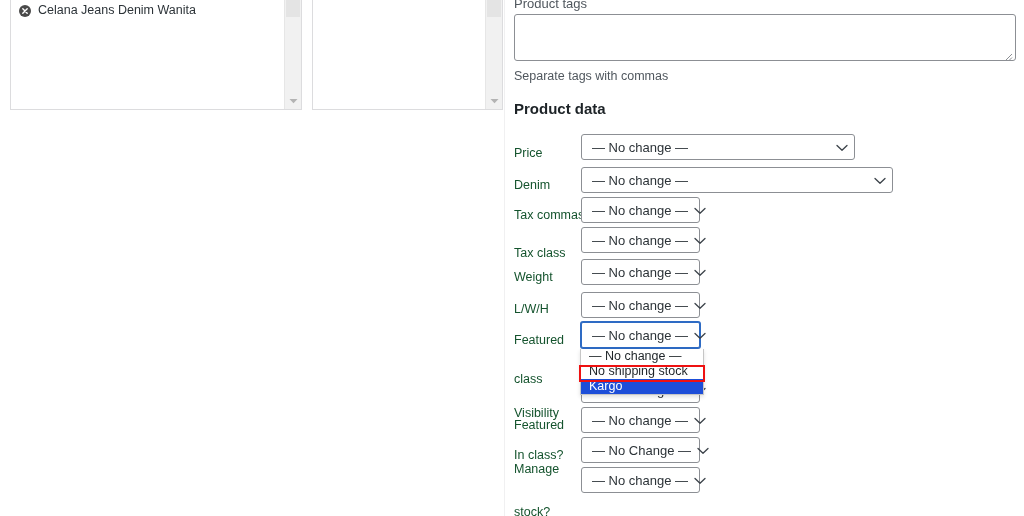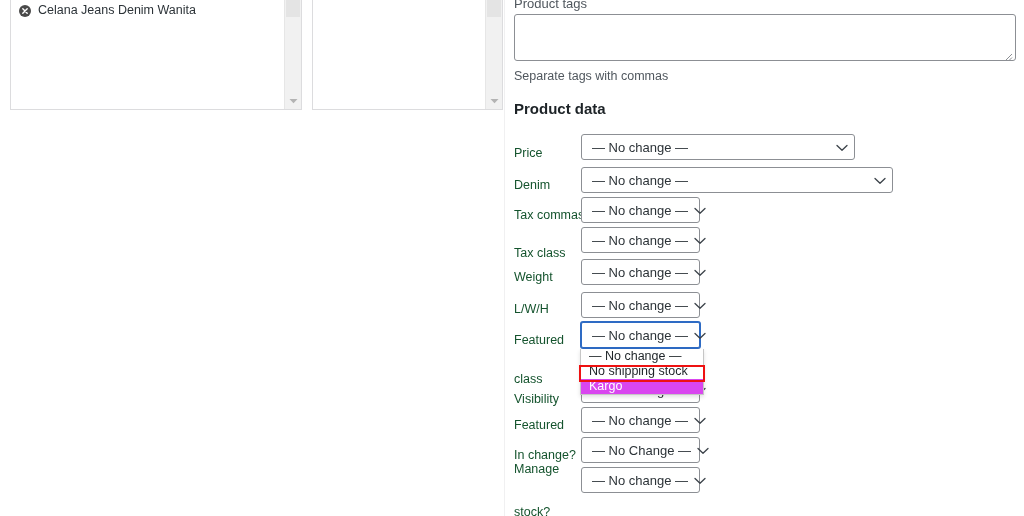--- a/index.html
+++ b/index.html
@@ -195,21 +195,21 @@
   }
   .dd-option {
     height: 15px;
     line-height: 15px;
     padding: 0 4px 0 8px;
     font-size: 12.5px;
     color: #1d2327;
     white-space: nowrap;
   }
   .dd-option.selected {
-    background: #d946ef;
+    background: #1d4ed8;
     color: #ffffff;
   }
   #kargo-highlight {
     position: absolute;
     left: 74px;
     top: 379px;
     width: 126px;
     height: 17px;
     border: 2px solid #ee1111;
     box-sizing: border-box;
@@ -331,21 +331,21 @@
   <div class="row-label" style="top:386px">class</div>
   <div class="wc-select w-auto focused" style="top:336px">
     <span class="sel-text">— No change —</span>
     <span class="chev">
       <svg width="12" height="8" viewBox="0 0 12 8">
           <path d="M1 1.5 L6 6.3 L11 1.5" stroke="#3c434a" stroke-width="1.3" fill="none" stroke-linecap="round" stroke-linejoin="round"></path>
         </svg>
     </span>
   </div>
 
-  <div class="row-label" style="top:406px">Visibility</div>
+  <div class="row-label" style="top:420px">Visibility</div>
   <div class="wc-select w-auto" style="top:391px">
     <span class="sel-text">— No change —</span>
     <span class="chev">
       <svg width="12" height="8" viewBox="0 0 12 8">
           <path d="M1 1.5 L6 6.3 L11 1.5" stroke="#3c434a" stroke-width="1.3" fill="none" stroke-linecap="round" stroke-linejoin="round"></path>
         </svg>
     </span>
   </div>
 
   <div id="shipping-dropdown">
@@ -358,21 +358,21 @@
   <div class="row-label" style="top:432px">Featured</div>
   <div class="wc-select w-auto" style="top:421px">
     <span class="sel-text">— No change —</span>
     <span class="chev">
       <svg width="12" height="8" viewBox="0 0 12 8">
           <path d="M1 1.5 L6 6.3 L11 1.5" stroke="#3c434a" stroke-width="1.3" fill="none" stroke-linecap="round" stroke-linejoin="round"></path>
         </svg>
     </span>
   </div>
 
-  <div class="row-label" style="top:462px">In change?</div>
+  <div class="row-label" style="top:462px">In class?</div>
   <div class="wc-select w-auto" style="top:451px">
     <span class="sel-text">— No Change —</span>
     <span class="chev">
       <svg width="12" height="8" viewBox="0 0 12 8">
           <path d="M1 1.5 L6 6.3 L11 1.5" stroke="#3c434a" stroke-width="1.3" fill="none" stroke-linecap="round" stroke-linejoin="round"></path>
         </svg>
     </span>
   </div>
 
   <div class="row-label" style="top:476px">Manage</div>

